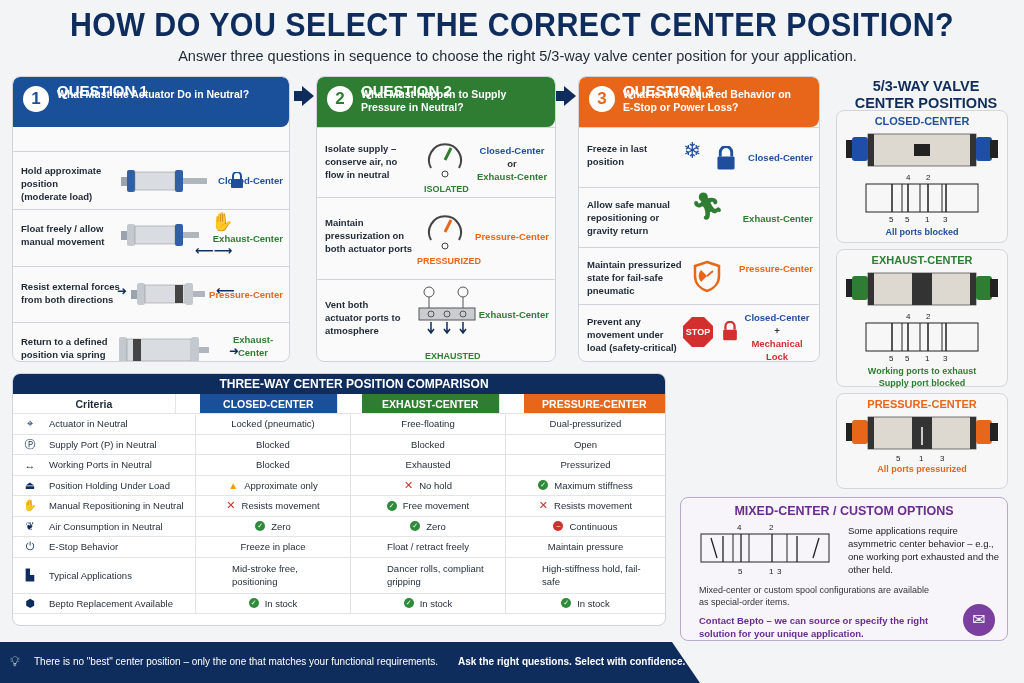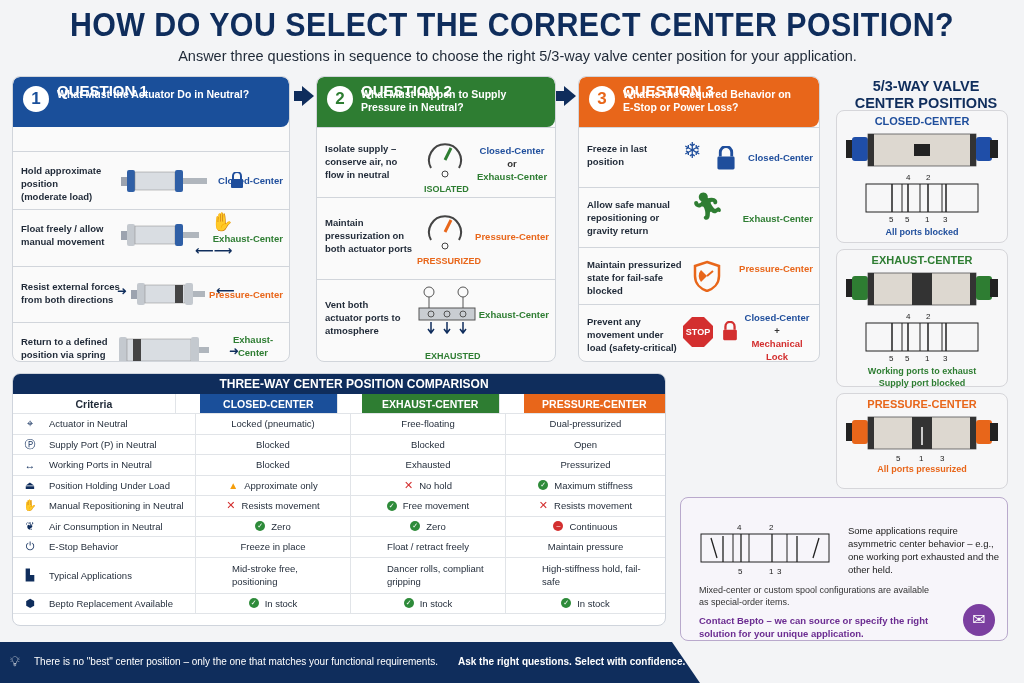--- a/index.html
+++ b/index.html
@@ -245,21 +245,21 @@
         <rect x="1" y="7" width="12" height="9" rx="1" fill="#1f4e9c"></rect>
     </svg>
     <div class="res blue" style="top:23px;">Closed-Center</div>
   </div>
   <div class="qrow" style="height:60px;">
     <div class="txt" style="top:10px; width:85px;">Allow safe manual repositioning or gravity return</div>
     <div style="position:absolute; left:112px; top:12px; font-size:26px; color:#2e7d32; font-weight:700;">🏃︎</div>
     <div class="res green" style="top:24px;">Exhaust-Center</div>
   </div>
   <div class="qrow" style="height:57px;">
-    <div class="txt" style="top:10px; width:95px;">Maintain pressurized state for fail-safe blocked</div>
+    <div class="txt" style="top:10px; width:95px;">Maintain pressurized state for fail-safe pneumatic</div>
     <svg class="cyl" style="left:114px; top:12px;" width="28" height="32" viewBox="0 0 28 32">
       <path d="M14 2 L26 6 V16 C26 24 20 29 14 31 C8 29 2 24 2 16 V6 Z" fill="none" stroke="#e8661a" stroke-width="2.5"></path>
       <path d="M14 16 L8 10 A9 9 0 0 0 8 22 Z" fill="#e8661a"></path>
         <line x1="14" y1="16" x2="20" y2="11" stroke="#e8661a" stroke-width="2"></line>
     </svg>
     <div class="res orange" style="top:14px;">Pressure-Center</div>
   </div>
   <div class="qrow" style="height:58px;">
     <div class="txt" style="top:10px; width:90px;">Prevent any movement under load (safety-critical)</div>
     <div style="position:absolute; left:104px; top:12px; width:30px; height:30px; background:#d32f2f; clip-path:polygon(30% 0,70% 0,100% 30%,100% 70%,70% 100%,30% 100%,0 70%,0 30%); color:#fff; font-size:9px; font-weight:700; text-align:center; line-height:30px;">STOP</div>
@@ -509,20 +509,21 @@
         </div>
         <div class="c3" style="">
           <span class="mark mk-ok">✓</span>
           <span style="">In stock</span>
         </div>
       </div>
     </div>
 </div>
 
 <div class="mixed">
+  <div class="purple" style="text-align:center; font-weight:700; font-size:12.5px; margin-top:6px;">MIXED-CENTER / CUSTOM OPTIONS</div>
   <svg style="position:absolute; left:16px; top:24px;" width="136" height="56" viewBox="0 0 136 56">
     <text x="40" y="8" font-size="8" fill="#222">4</text>
       <text x="72" y="8" font-size="8" fill="#222">2</text>
     <rect x="4" y="12" width="128" height="28" fill="none" stroke="#222"></rect>
     <line x1="36" y1="12" x2="36" y2="40" stroke="#222"></line>
       <line x1="52" y1="12" x2="52" y2="40" stroke="#222"></line>
       <line x1="90" y1="12" x2="90" y2="40" stroke="#222"></line>
     <path d="M14 16l6 20M26 14v26M44 12v28M75 12v28M100 14v26M122 16l-6 20" stroke="#222" stroke-width="1.3"></path>
     <text x="41" y="52" font-size="8" fill="#222">5</text>
       <text x="72" y="52" font-size="8" fill="#222">1</text>

